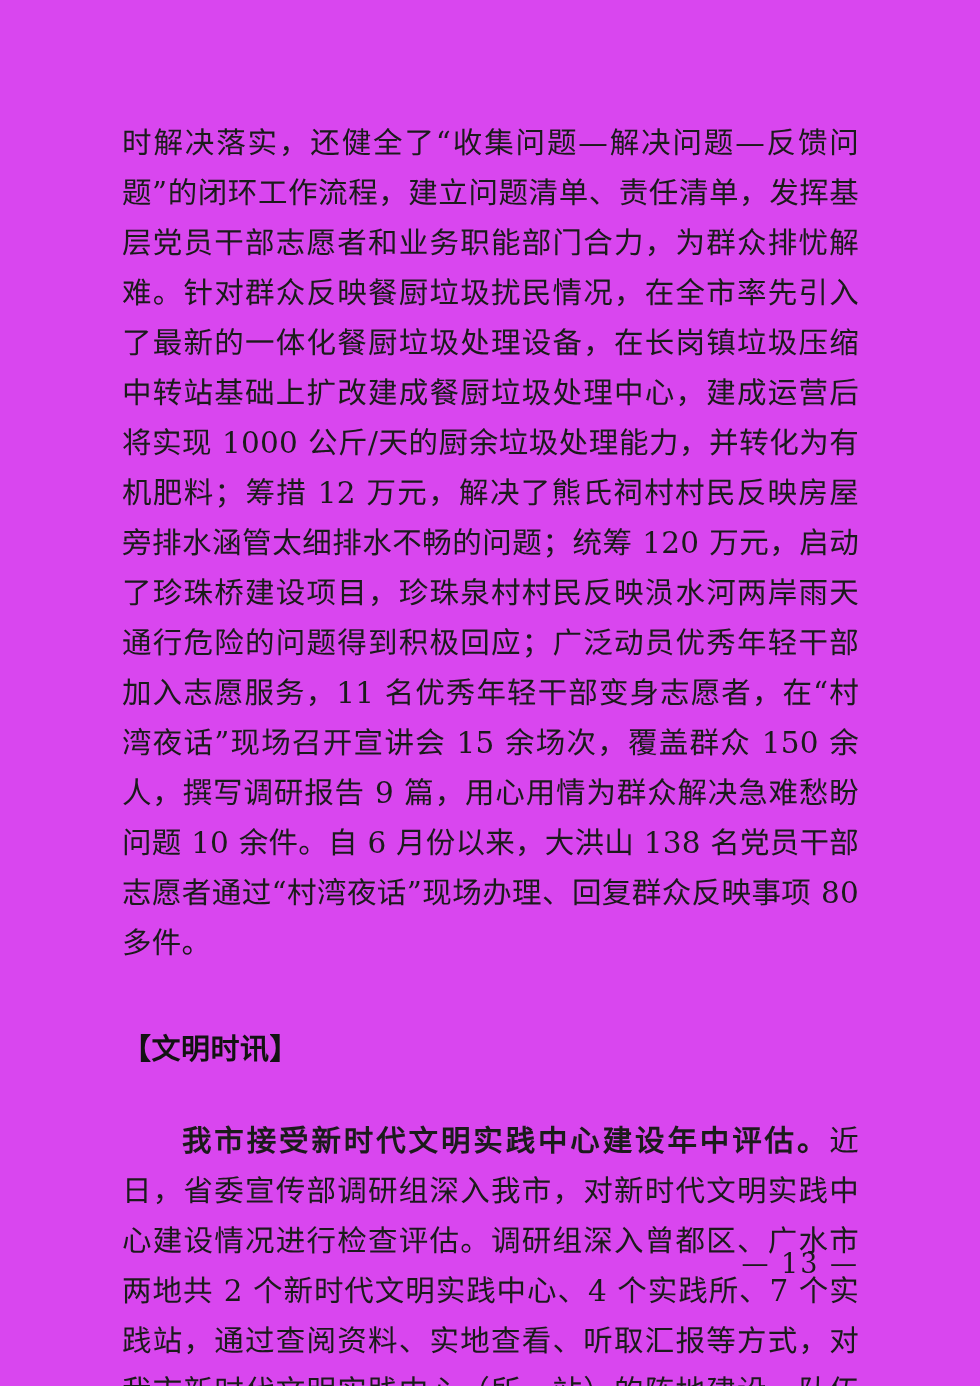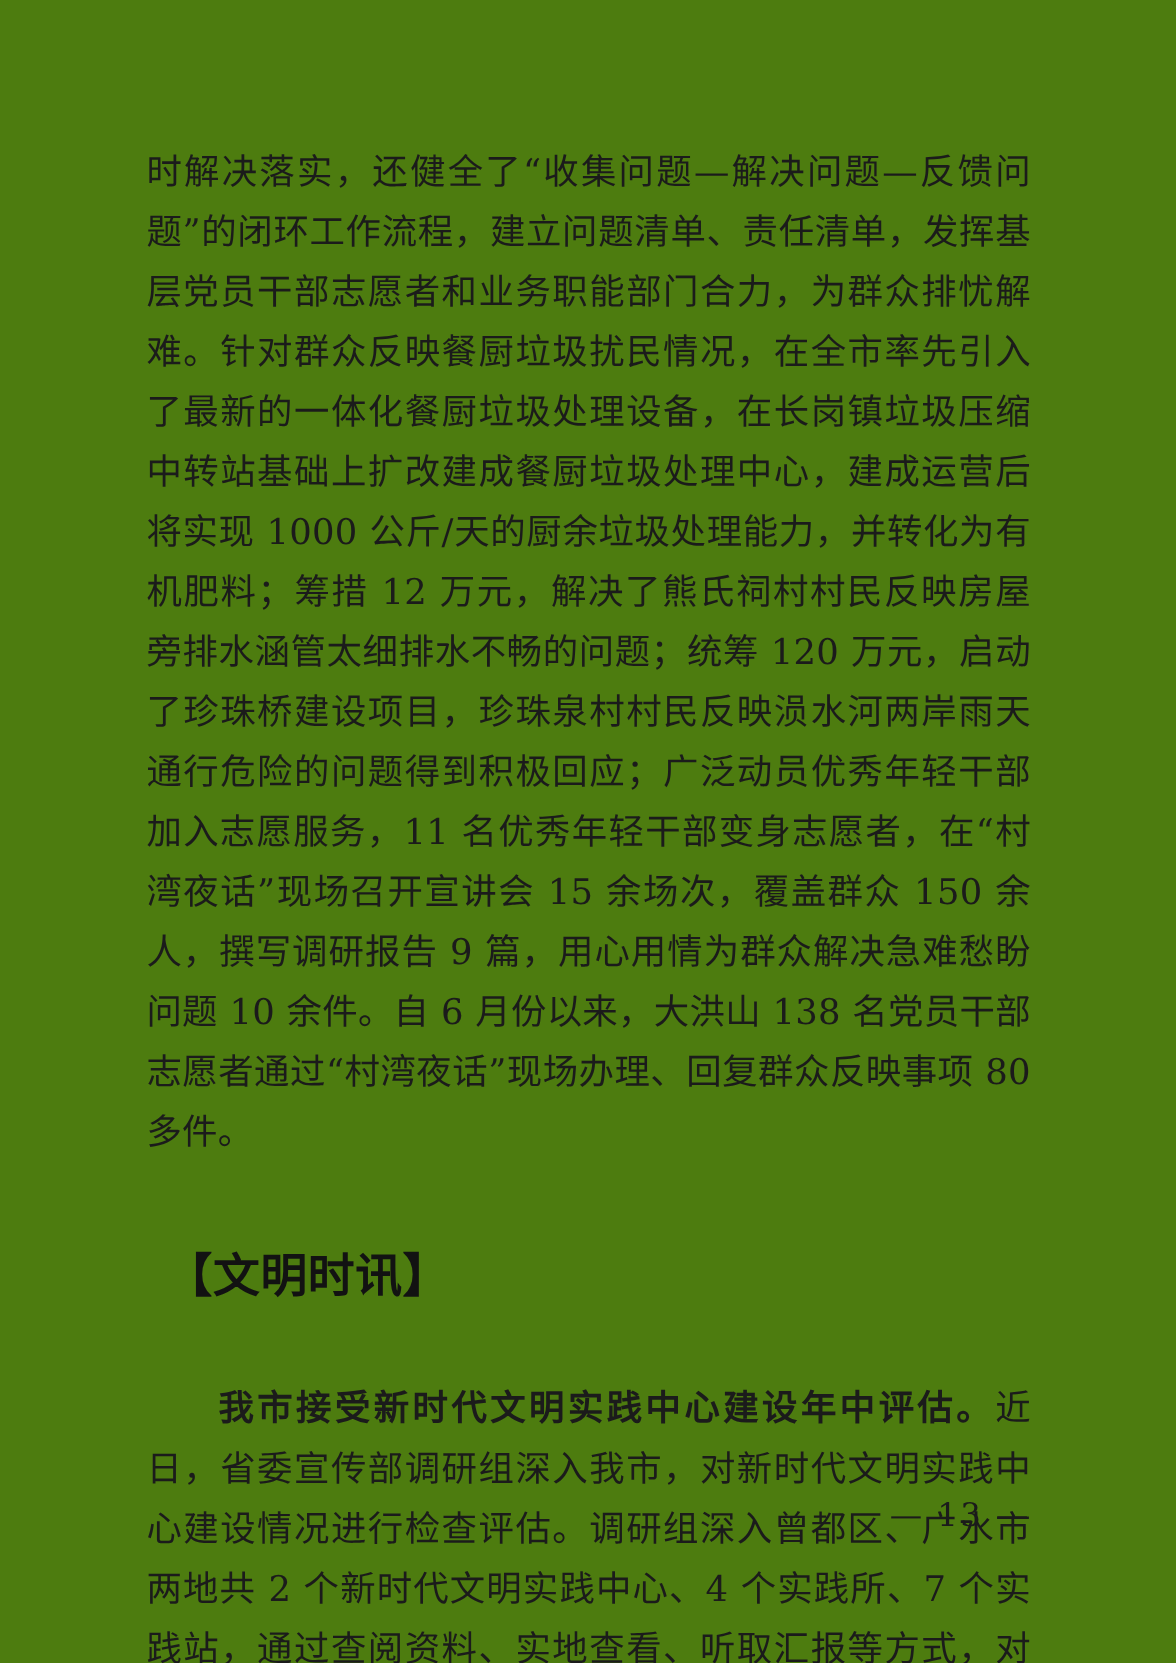--- a/index.html
+++ b/index.html
@@ -17,21 +17,21 @@
     position: relative;
     -webkit-font-smoothing: antialiased;
   }
 
   .page {
     position: absolute;
     left: 0;
     top: 0;
     width: 980px;
     height: 1386px;
-    background: #4d7c0f;
+    background: #d946ef;
   }
 
   
   .content {
     position: absolute;
     left: 122px;
     top: 118px;
     width: 737px;
   }
 
@@ -56,25 +56,25 @@
     text-indent: 60px;
   }
 
   .lead-bold {
     font-family: Liberation Serif, serif;
     font-weight: bold;
     letter-spacing: 0px;
   }
 
   .section-heading {
-    margin: 16px;
+    margin: 0;
     padding: 0;
     font-family: "DejaVu Sans", "Liberation Sans", sans-serif;
     font-weight: bold;
-    font-size: 39px;
+    font-size: 29px;
     line-height: 50px;
     color: #121212;
     letter-spacing: 0.5px;
   }
 
   .gap-before-heading {
     height: 56px;
   }
 
   .gap-after-heading {

